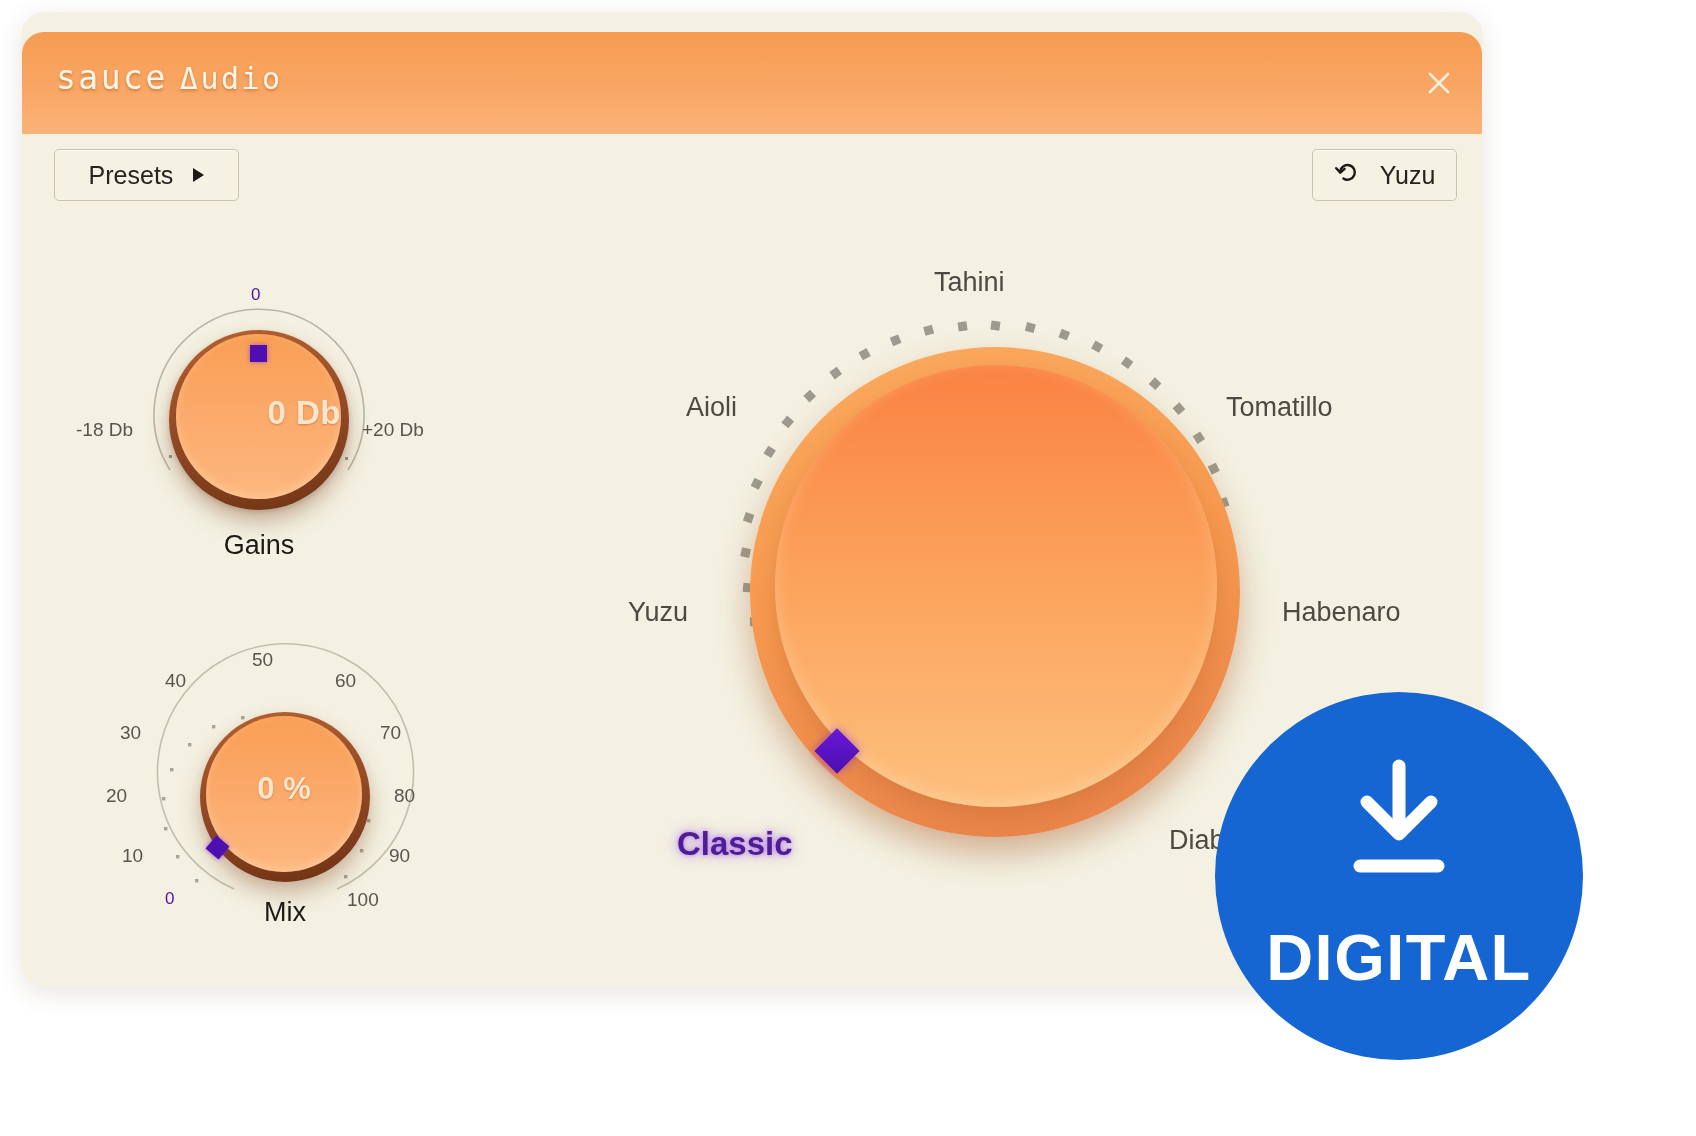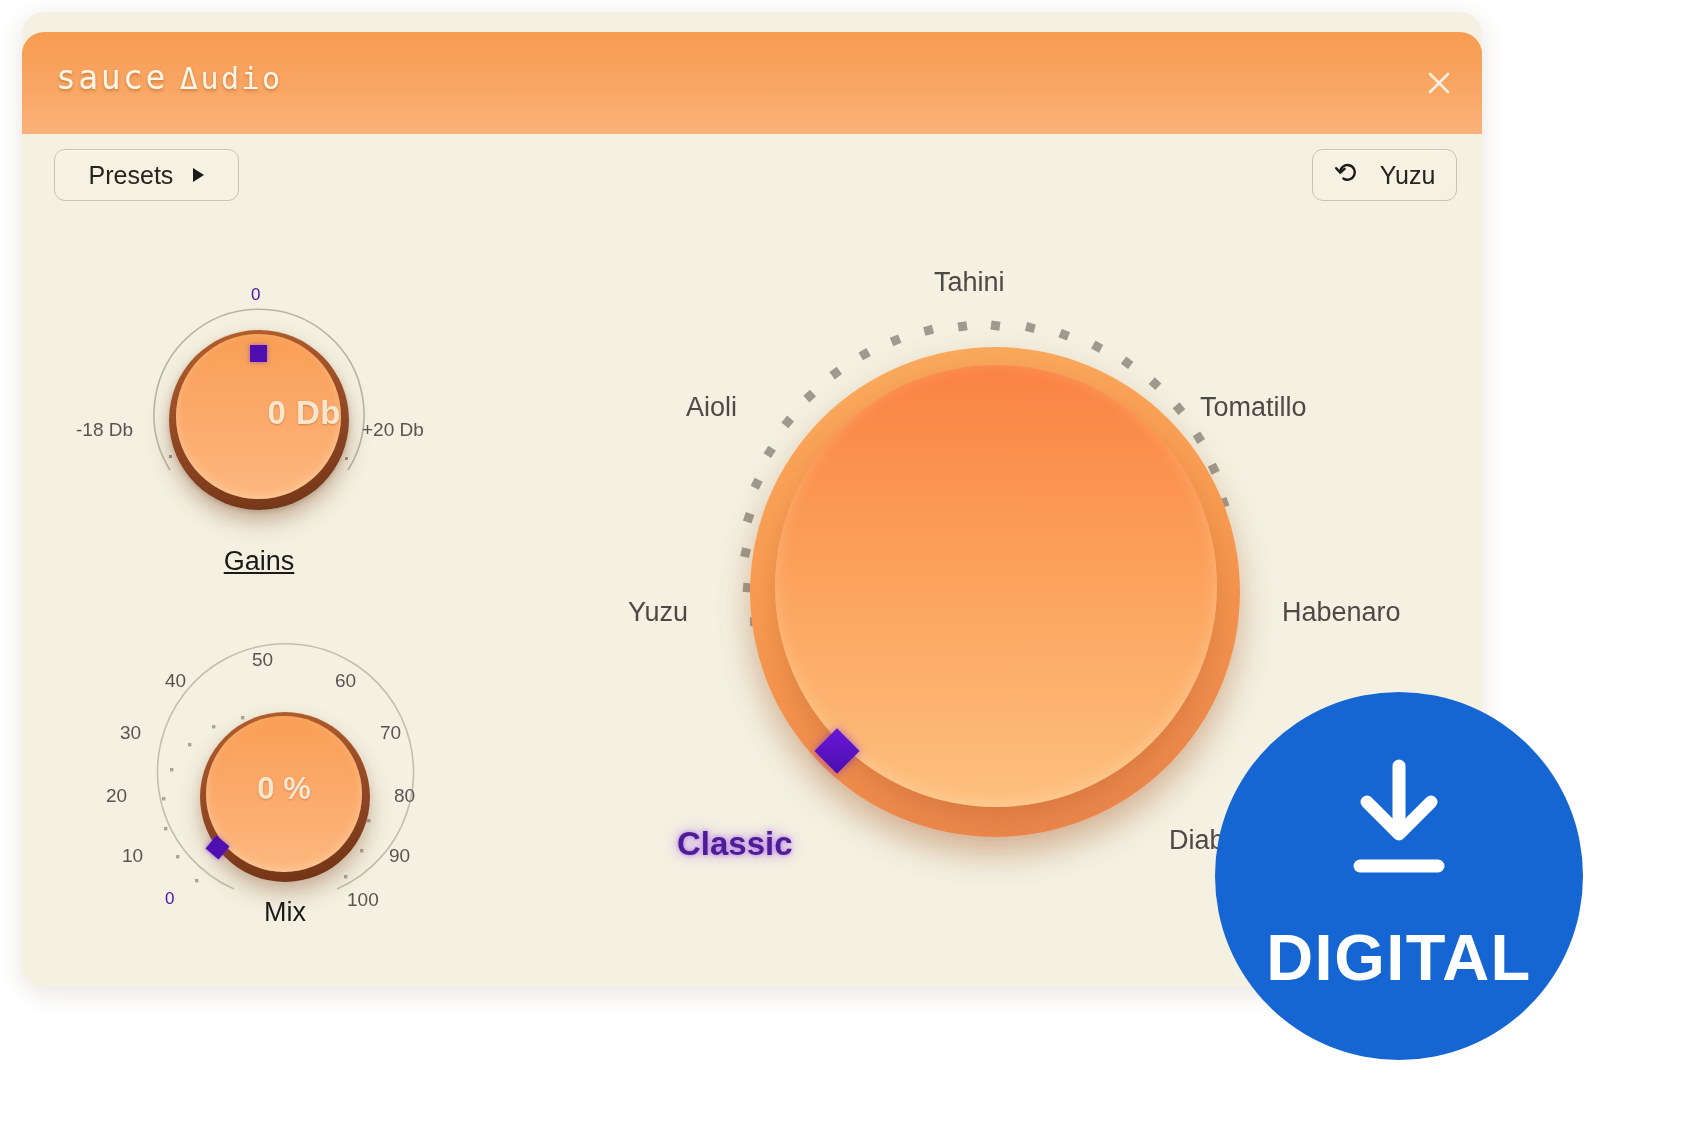--- a/index.html
+++ b/index.html
@@ -46,21 +46,21 @@
     display: flex; align-items: center; justify-content: center;
   }
   #close-btn svg { display: block; }
 
   
   .pill-btn {
     position: absolute;
     height: 52px;
     background: #f5f2e3;
     border: 1.6px solid #c9c4ad;
-    border-radius: 11px;
+    border-radius: 5px;
     display: flex; align-items: center; justify-content: center;
     gap: 20px;
     font-size: 25px;
     color: #26241f;
     cursor: pointer;
     padding: 0 22px;
     box-shadow: 0 1px 0 rgba(255,255,255,.7) inset;
   }
   #presets-btn { left: 32px; top: 137px; width: 185px; }
   #presets-btn .caret {
@@ -112,21 +112,21 @@
     font-weight: 700;
     letter-spacing: .5px;
     text-shadow: 0 1px 2px rgba(150,70,20,.4);
   }
   #gains-pointer {
     position: absolute; left: 138px; top: 83px;
     width: 17px; height: 17px;
     background: #4f0fb0;
     box-shadow: 0 0 5px rgba(120,40,220,.6);
   }
-  #gains-caption { left: 57px; top: 284px; width: 180px; text-decoration: underline; }
+  #gains-caption { left: 57px; top: 268px; width: 180px; }
 
   
   #mix-group { position: absolute; left: 60px; top: 605px; width: 380px; height: 320px; }
   #mix-arc { position: absolute; left: 0; top: 0; }
   #mix-outer {
     left: 118px; top: 95px; width: 170px; height: 170px;
     background: linear-gradient(170deg, #b8622f 0%, #8d4524 60%, #6b3115 100%);
     box-shadow: 0 12px 22px rgba(120,60,20,.32);
   }
   #mix-inner {
@@ -362,21 +362,21 @@
       </g>
     </svg>
 
     <div id="sauce-shadow"></div>
     <div id="sauce-rim"></div>
     <div id="sauce-face"></div>
     <div id="sauce-pointer"></div>
 
     <div class="sauce-label" style="left:292px;  top:30px;">Tahini</div>
     <div class="sauce-label" style="left:44px;   top:155px;">Aioli</div>
-    <div class="sauce-label" style="left:558px;  top:155px;">Tomatillo</div>
+    <div class="sauce-label" style="left:584px;  top:155px;">Tomatillo</div>
     <div class="sauce-label" style="left:-14px;  top:360px;">Yuzu</div>
     <div class="sauce-label" style="left:640px;  top:360px;">Habenaro</div>
     <div class="sauce-label selected" style="left:35px; top:588px; font-size:33px;">Classic</div>
     <div class="sauce-label" style="left:527px;  top:588px;">Diabl</div>
   </div>
 
 </div>
 
 <div id="digital-badge">
   <span>

